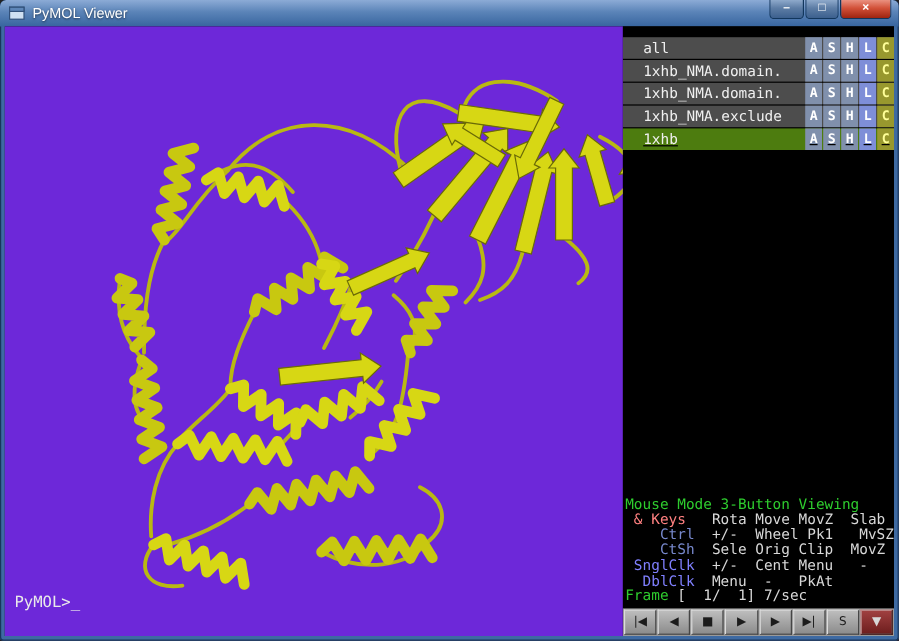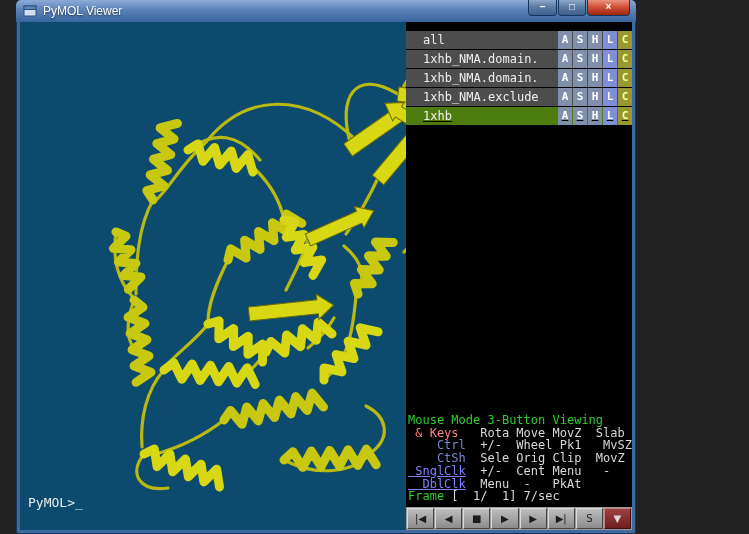--- a/index.html
+++ b/index.html
@@ -1,51 +1,51 @@
 <!DOCTYPE html>
 <html style="--c-green: #2ecc2e; --c-salmon: #ff8080; --c-marine: #7788cc; --c-blue: #8080ff; --c-white: #d8d8d8; --c-yellow: #cfcf3a;"><head>
 <meta charset="utf-8">
 <style>
   html,body{margin:0;padding:0;background:#222;}
-  .window{position:relative;width:620px;height:534px;background:#3e6aa2;
+  .window{position:relative;width:749px;height:534px;background:#3e6aa2;
     border-radius:5px 5px 3px 3px;box-shadow:inset 0 0 0 1px #18365c;overflow:hidden;
-    font-family:"Liberation Sans",sans-serif;margin-left:16px;}
+    font-family:"Liberation Sans",sans-serif;}
   .titlebar{height:22px;display:flex;align-items:center;
     background:linear-gradient(180deg,#8cabd6 0%,#5b84b8 45%,#38659f 100%);
     border-radius:5px 5px 0 0;position:relative;}
   .win-icon{margin-left:7px;display:inline-flex;}
   .title{font-size:12px;color:#fff;margin-left:6px;text-shadow:0 1px 2px rgba(0,0,0,.6);}
   .win-btns{position:absolute;top:0;right:6px;display:flex;gap:1px;}
   .wb{height:15px;border:1px solid #12365c;border-top:none;border-radius:0 0 4px 4px;
     color:#fff;font-size:10px;font-weight:bold;text-align:center;line-height:14px;cursor:pointer;
     background:linear-gradient(180deg,#8ea9cb 0%,#5d7da5 45%,#3c608e 100%);}
   .wb-min{width:27px;}
   .wb-max{width:26px;}
   .wb-close{width:41px;background:linear-gradient(180deg,#ea9180 0%,#d25139 45%,#9e2410 100%);}
   .win-body{position:absolute;top:22px;left:4px;right:4px;bottom:4px;display:flex;background:#000;}
-  .viewport{flex:1 1 auto;position:relative;background:#0c4a6e;overflow:hidden;padding-left:36px;}
+  .viewport{flex:1 1 auto;position:relative;background:#6d28d9;overflow:hidden;padding-left:36px;}
   .cmdline{position:absolute;left:8px;bottom:20px;font:13px "DejaVu Sans Mono",monospace;color:#eaeaea;}
   .sidepanel{width:226px;flex:0 0 auto;background:#000;display:flex;flex-direction:column;padding-top:9px;box-sizing:border-box;}
   .obj-row{display:flex;align-items:stretch;height:18px;background:#4d4d4d;margin-bottom:1px;}
   .obj-row.selected{background:#4d7c0f;text-decoration:underline;}
   .obj-name{flex:1;font:12px/18px "DejaVu Sans Mono",monospace;color:#f0f0f0;padding-left:17px;
     white-space:nowrap;overflow:hidden;cursor:pointer;}
   .obj-btns{display:flex;}
   .obj-btn{width:14px;margin-left:1px;font:bold 11px/18px "DejaVu Sans Mono",monospace;
     color:#fff;text-align:center;cursor:pointer;}
   .b-a,.b-s,.b-h{background:#8090ac;}
   .b-l{background:#7e8ed8;}
   .b-c{background:#98982e;color:#ffff99;}
   .spacer{flex:1;}
   .mouse-panel{font:12px/12.7px "DejaVu Sans Mono",monospace;padding:0 0 2px 2px;}
   .mp-line{white-space:pre;}
   .c-green{color:var(--c-green,#2ecc2e);}
   .c-salmon{color:var(--c-salmon,#ff8080);}
   .c-marine{color:var(--c-marine,#7788cc);}
-  .c-blue{color:var(--c-blue,#8080ff);text-decoration:underline;}
+  .c-blue{color:var(--c-blue,#8080ff);}
   .c-white{color:var(--c-white,#d8d8d8);}
   .c-yellow{color:var(--c-yellow,#cfcf3a);}
   .playback{height:23px;background:#9a9a9a;display:flex;gap:1px;padding:1px;box-sizing:border-box;margin-top:2px;}
   .pb-btn{flex:1;background:linear-gradient(180deg,#bdbdbd,#8c8c8c);
     border:1px solid;border-color:#dcdcdc #464646 #464646 #dcdcdc;
     color:#1c1c1c;font:10px "DejaVu Sans",sans-serif;display:flex;align-items:center;justify-content:center;
     cursor:pointer;user-select:none;white-space:nowrap;overflow:hidden;}
   .pb-btn.dark{background:linear-gradient(180deg,#a04040,#6e1e1e);color:#d8d8d8;
     border-color:#c48484 #3c0e0e #3c0e0e #c48484;}
 </style>

